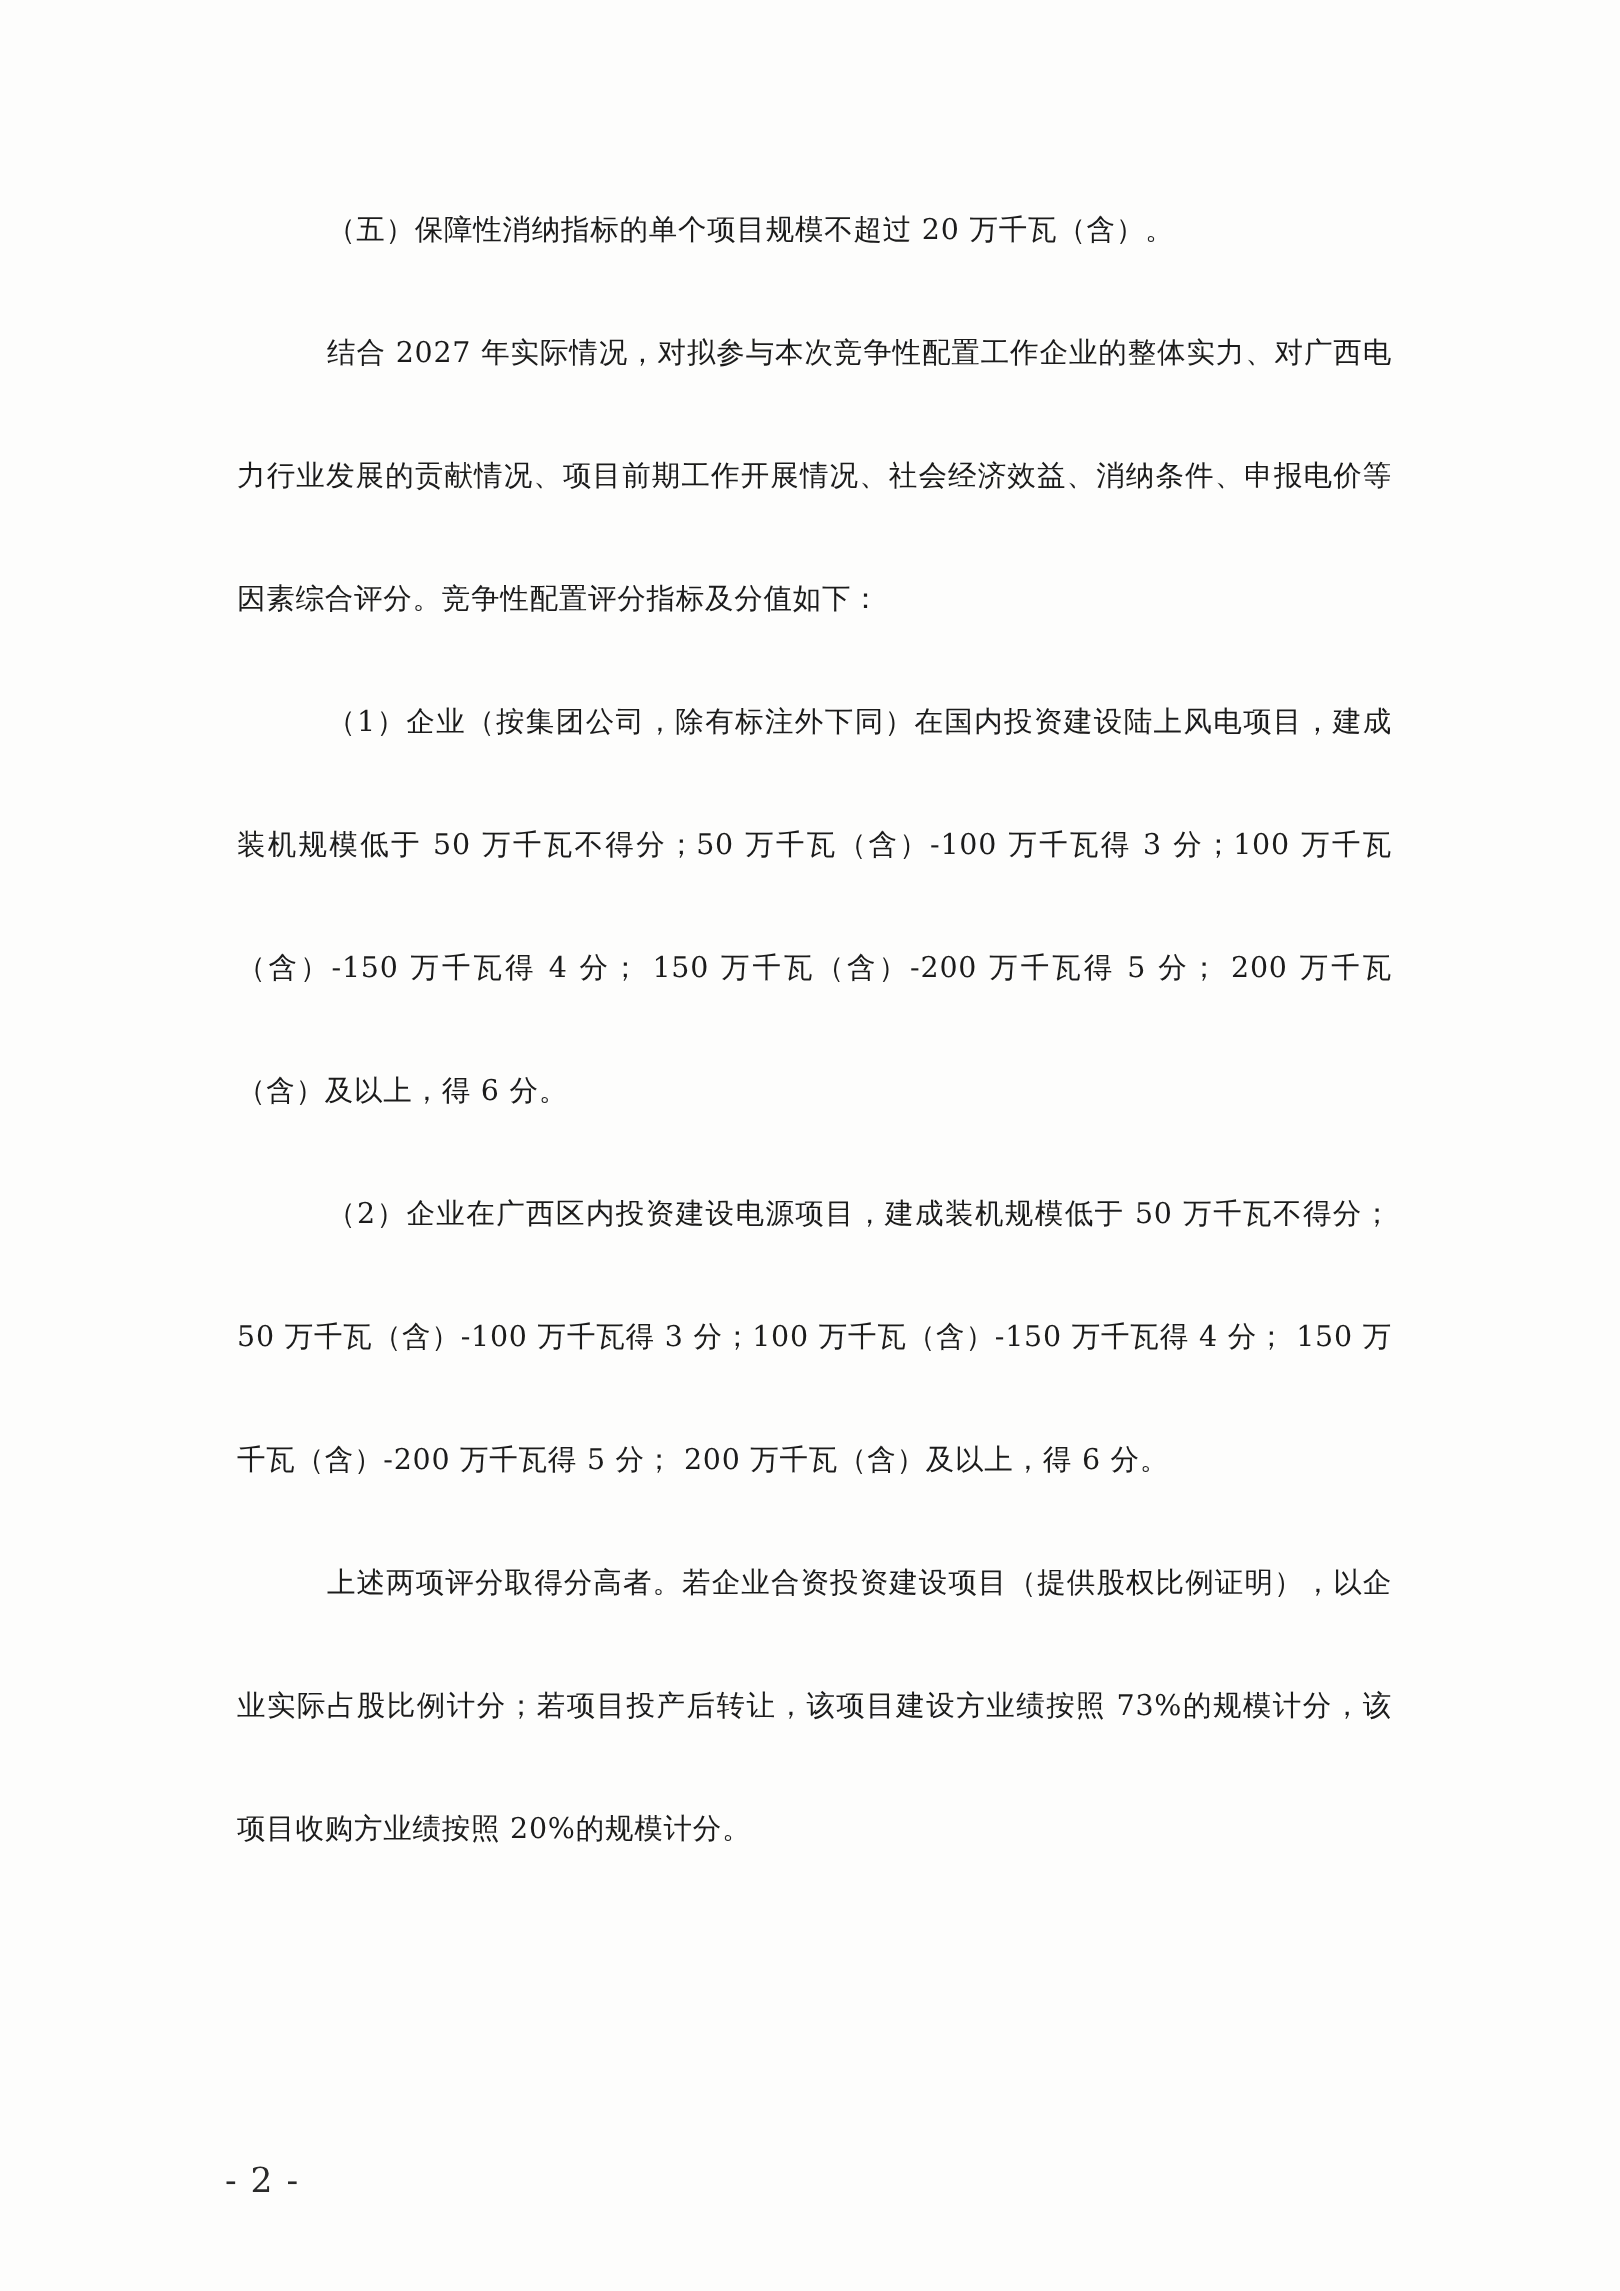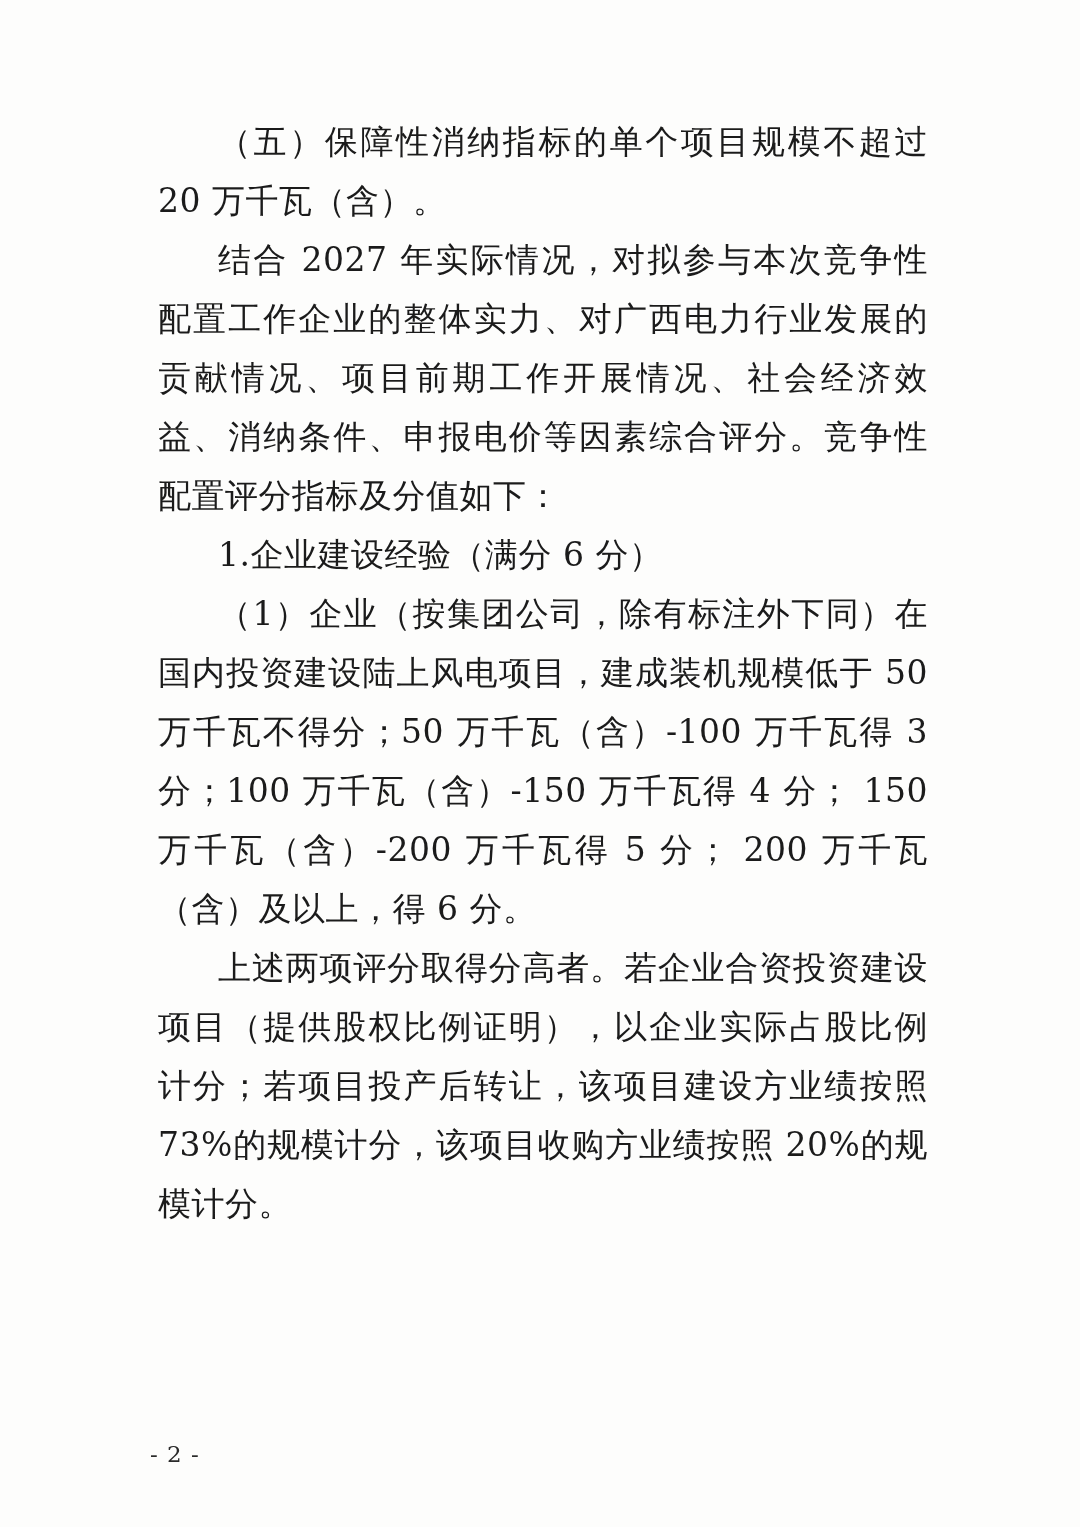--- a/index.html
+++ b/index.html
@@ -23,22 +23,22 @@
     background: #fdfdfc;
   }
   .content {
     position: absolute;
     top: 112px;
     left: 158px;
     width: 770px;
   }
   p.para {
     margin: 0;
-    font-size: 33px;
-    line-height: 59px;
+    font-size: 19px;
+    line-height: 82px;
     letter-spacing: 0.5px;
     text-align: justify;
     text-justify: inter-ideograph;
     color: #1b1b1b;
   }
   p.indent {
     text-indent: 60px;
   }
   .footer {
     position: absolute;
@@ -50,18 +50,18 @@
     font-family: "DejaVu Serif", "Liberation Serif", serif;
   }
 </style>
 </head>
 <body>
 
 <div class="page">
   <div class="content">
     <p class="para indent">（五）保障性消纳指标的单个项目规模不超过 20 万千瓦（含）。</p>
     <p class="para indent">结合 2027 年实际情况，对拟参与本次竞争性配置工作企业的整体实力、对广西电力行业发展的贡献情况、项目前期工作开展情况、社会经济效益、消纳条件、申报电价等因素综合评分。竞争性配置评分指标及分值如下：</p>
-    <p class="para indent">1.企业建设经验（满分 6 分）</p>
     <p class="para indent">（1）企业（按集团公司，除有标注外下同）在国内投资建设陆上风电项目，建成装机规模低于 50 万千瓦不得分；50 万千瓦（含）-100 万千瓦得 3 分；100 万千瓦（含）-150 万千瓦得 4 分； 150 万千瓦（含）-200 万千瓦得 5 分； 200 万千瓦（含）及以上，得 6 分。</p>
+    <p class="para indent">（2）企业在广西区内投资建设电源项目，建成装机规模低于 50 万千瓦不得分；50 万千瓦（含）-100 万千瓦得 3 分；100 万千瓦（含）-150 万千瓦得 4 分； 150 万千瓦（含）-200 万千瓦得 5 分； 200 万千瓦（含）及以上，得 6 分。</p>
     <p class="para indent">上述两项评分取得分高者。若企业合资投资建设项目（提供股权比例证明），以企业实际占股比例计分；若项目投产后转让，该项目建设方业绩按照 73%的规模计分，该项目收购方业绩按照 20%的规模计分。</p>
   </div>
   <div class="footer">- 2 -</div>
 </div>
 
 </body></html>

